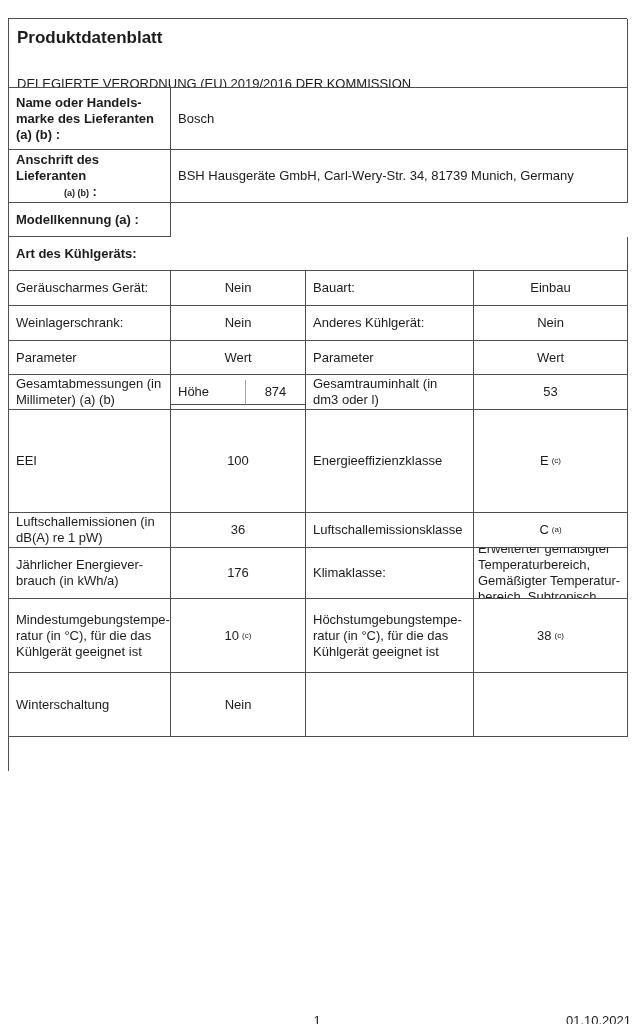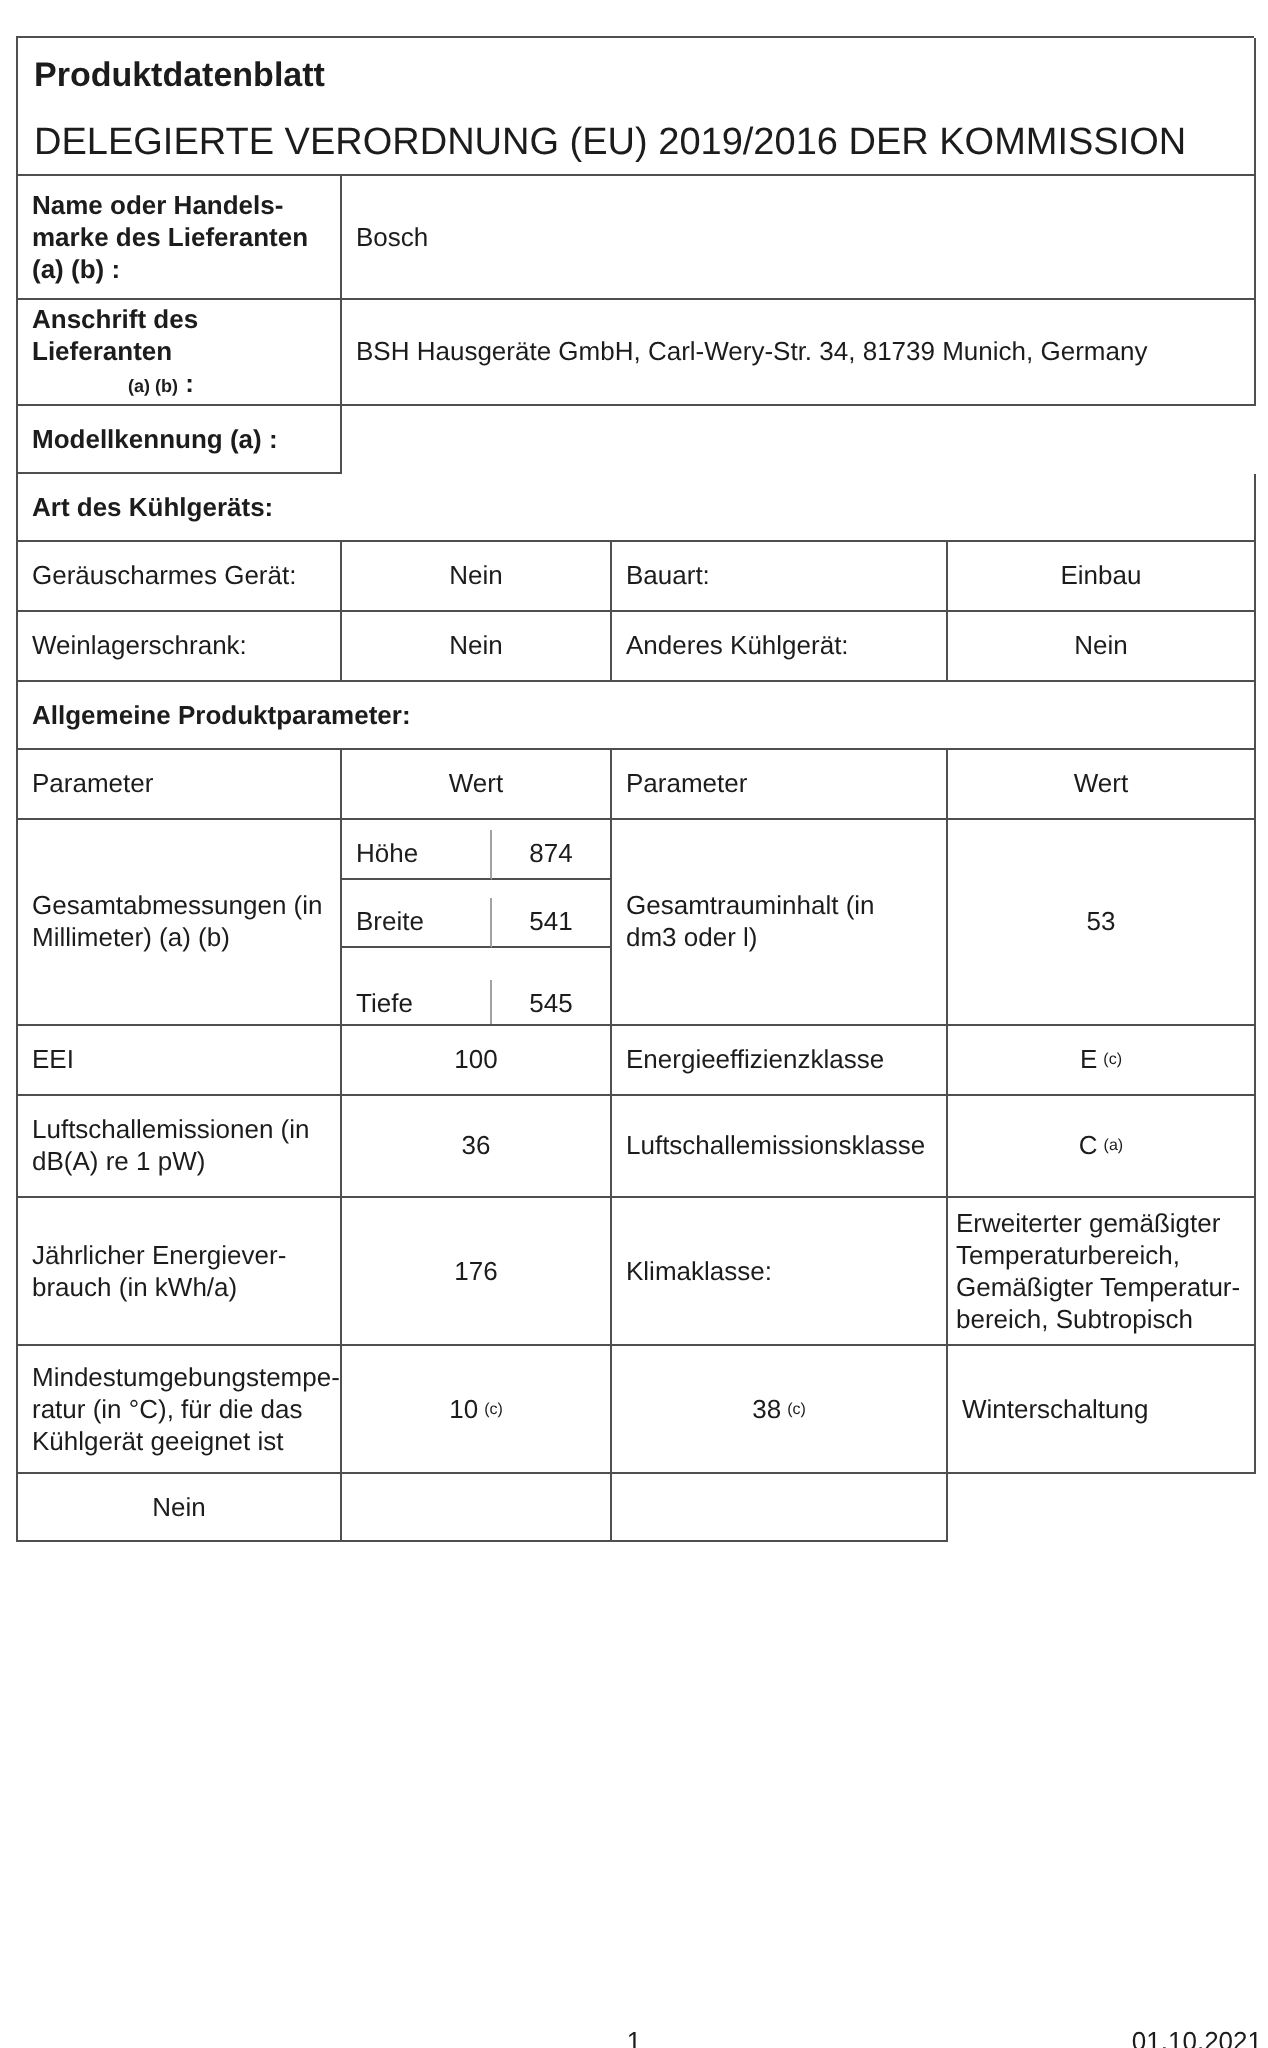--- a/index.html
+++ b/index.html
@@ -28,21 +28,21 @@
     font-size: 13px; line-height: 16px;
     padding: 4px 7px;
     overflow: hidden;
   }
   .span3 { grid-column: span 3; }
   .span4 { grid-column: span 4; }
   .bold { font-weight: bold; }
   .val { justify-content: center; text-align: left; padding: 4px 4px; }
   .header-cell { align-items: flex-start; flex-direction: column; padding: 8px 8px; }
   .title { font-size: 17px; font-weight: bold; line-height: 21px; }
-  .regulation { font-size: 19px; margin-top: 16px; }
+  .regulation { font-size: 13px; margin-top: 28px; }
   sup.fn { font-size: 8px; line-height: 8px; margin-left: 3px; vertical-align: super; }
   .addr-label .small-sup { font-size: 9px; font-weight: bold; padding-left: 48px; }
   .addr-label { display: block; }
   .dims-cell { padding: 0; display: grid;
     grid-template-columns: 75px 59px;
     grid-template-rows: 34px 34px 35px;
   }
   .dims-cell .sub {
     border-bottom: 1px solid #4f4f4f;
     display: flex; align-items: center;
@@ -81,21 +81,20 @@
     <div class="cell">Geräuscharmes Gerät:</div>
     <div class="cell val">Nein</div>
     <div class="cell">Bauart:</div>
     <div class="cell val">Einbau</div>
 
     <div class="cell">Weinlagerschrank:</div>
     <div class="cell val">Nein</div>
     <div class="cell">Anderes Kühlgerät:</div>
     <div class="cell val">Nein</div>
 
-    <div class="cell span4 bold">Allgemeine Produktparameter:</div>
 
     <div class="cell">Parameter</div>
     <div class="cell val">Wert</div>
     <div class="cell">Parameter</div>
     <div class="cell val">Wert</div>
 
     <div class="cell">Gesamtabmessungen (in Millimeter) (a) (b)</div>
     <div class="cell dims-cell">
       <div class="sub k">Höhe</div>
       <div class="sub v">874</div>
@@ -126,20 +125,21 @@
     <div class="cell">Jährlicher Energiever-brauch (in kWh/a)</div>
     <div class="cell val">176</div>
     <div class="cell">Klimaklasse:</div>
     <div class="cell val">Erweiterter gemäßigter Temperaturbereich, Gemäßigter Temperatur-bereich, Subtropisch</div>
 
     <div class="cell">Mindestumgebungstempe-ratur (in °C), für die das Kühlgerät geeignet ist</div>
     <div class="cell val">
         <span>10</span>
         <sup class="fn">(c)</sup>
       </div>
+    <div class="cell">Höchstumgebungstempe-ratur (in °C), für die das Kühlgerät geeignet ist</div>
     <div class="cell val">
         <span>38</span>
         <sup class="fn">(c)</sup>
       </div>
 
     <div class="cell">Winterschaltung</div>
     <div class="cell val">Nein</div>
     <div class="cell"></div>
     <div class="cell val"></div>
 

